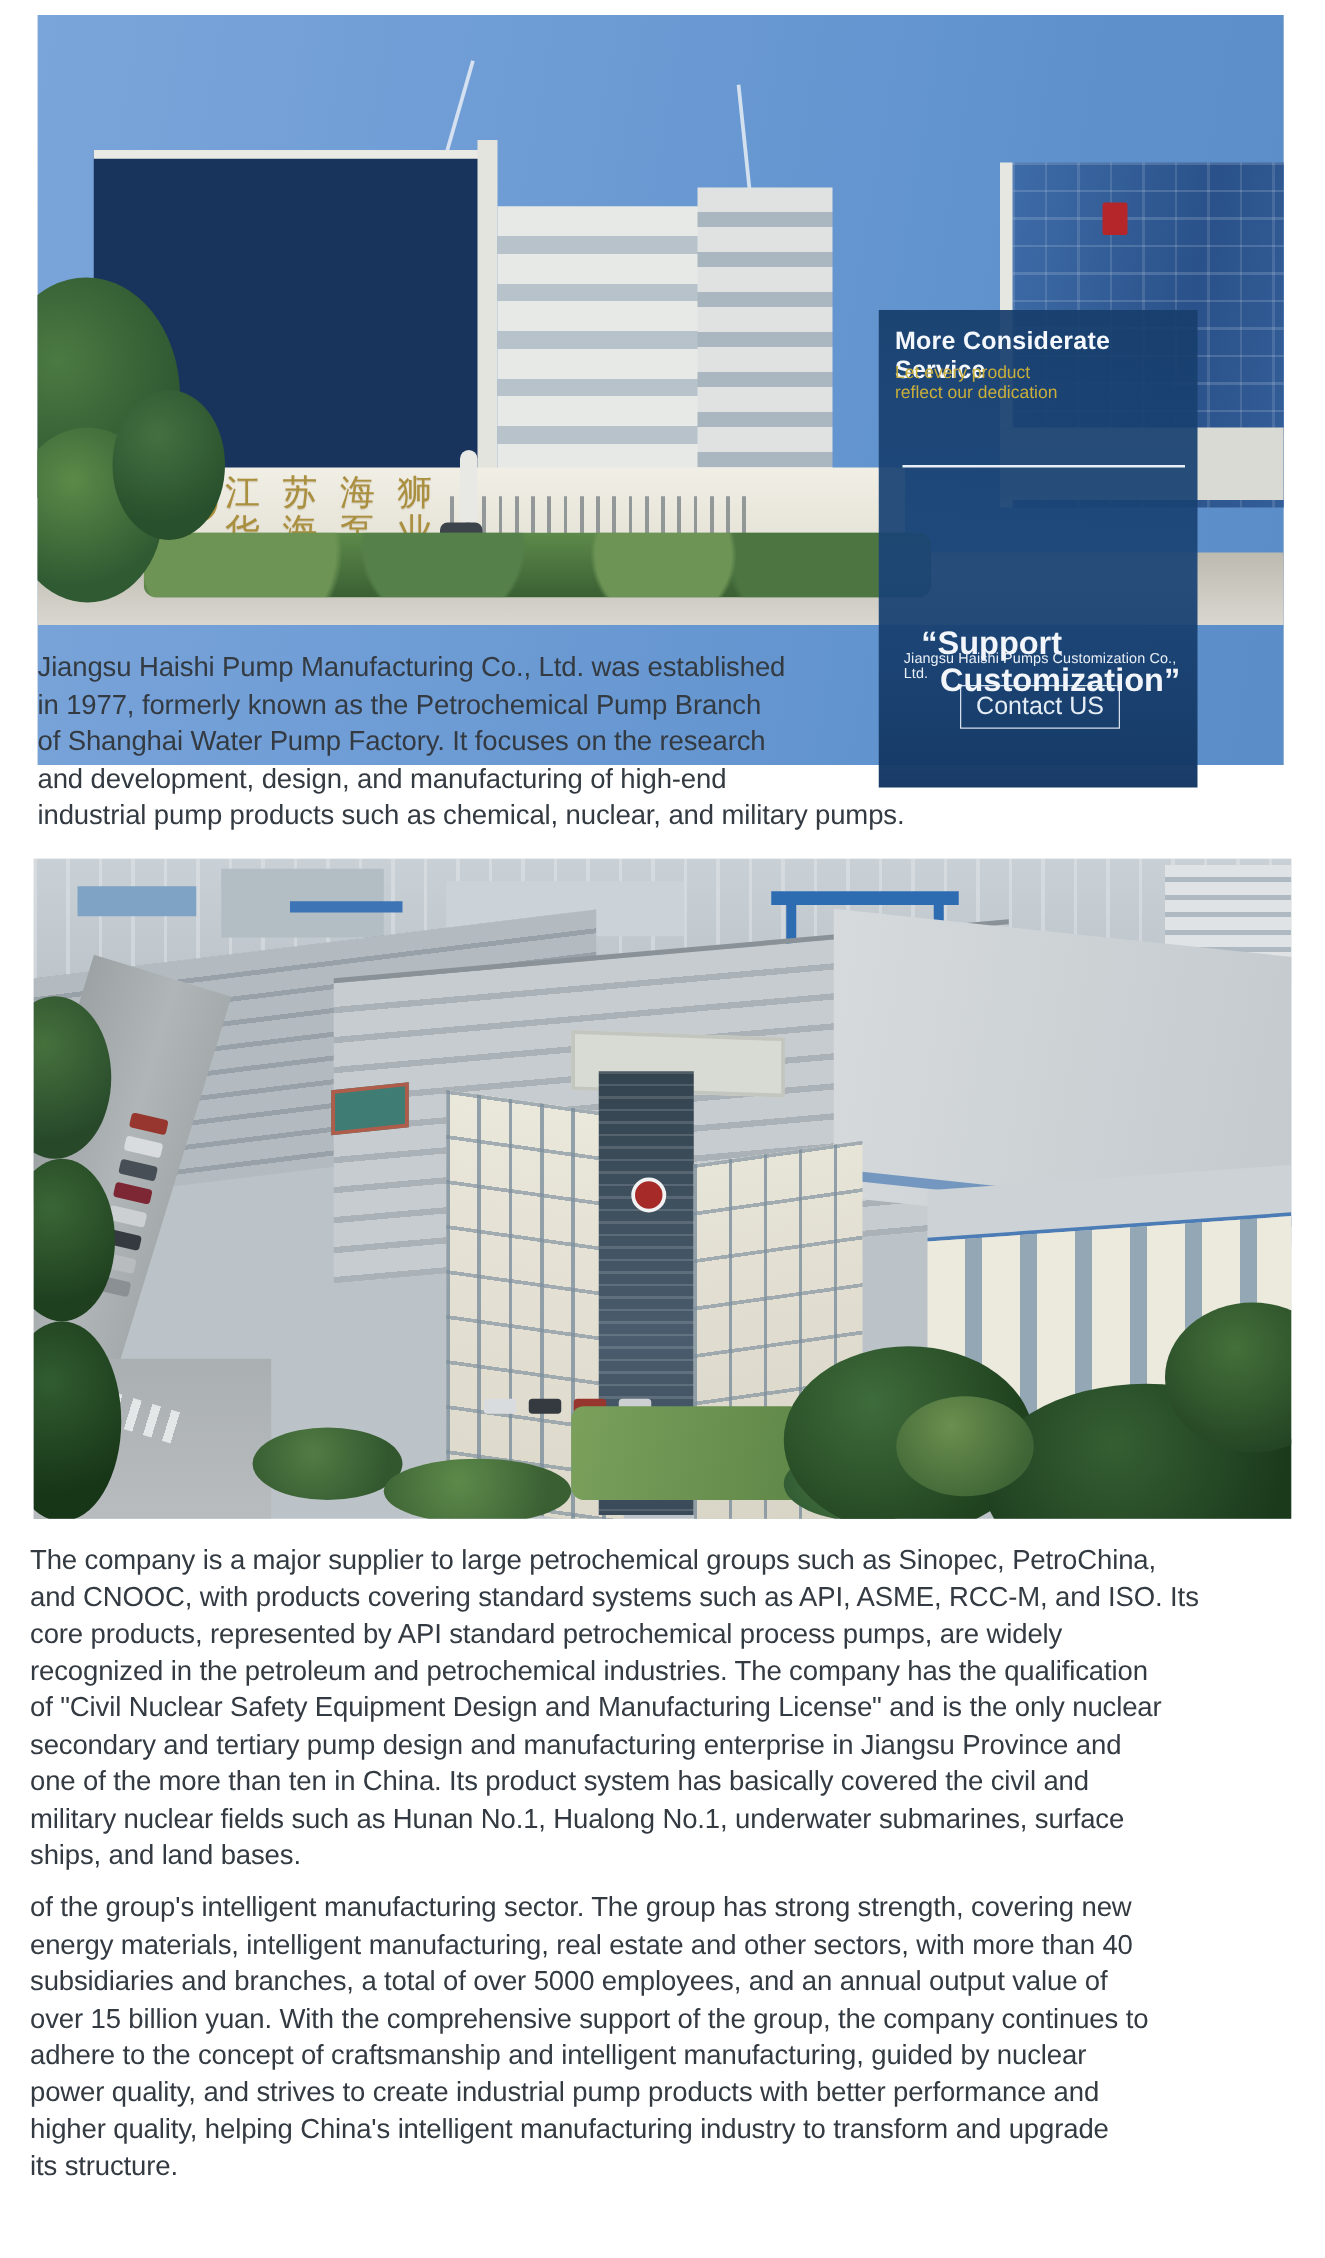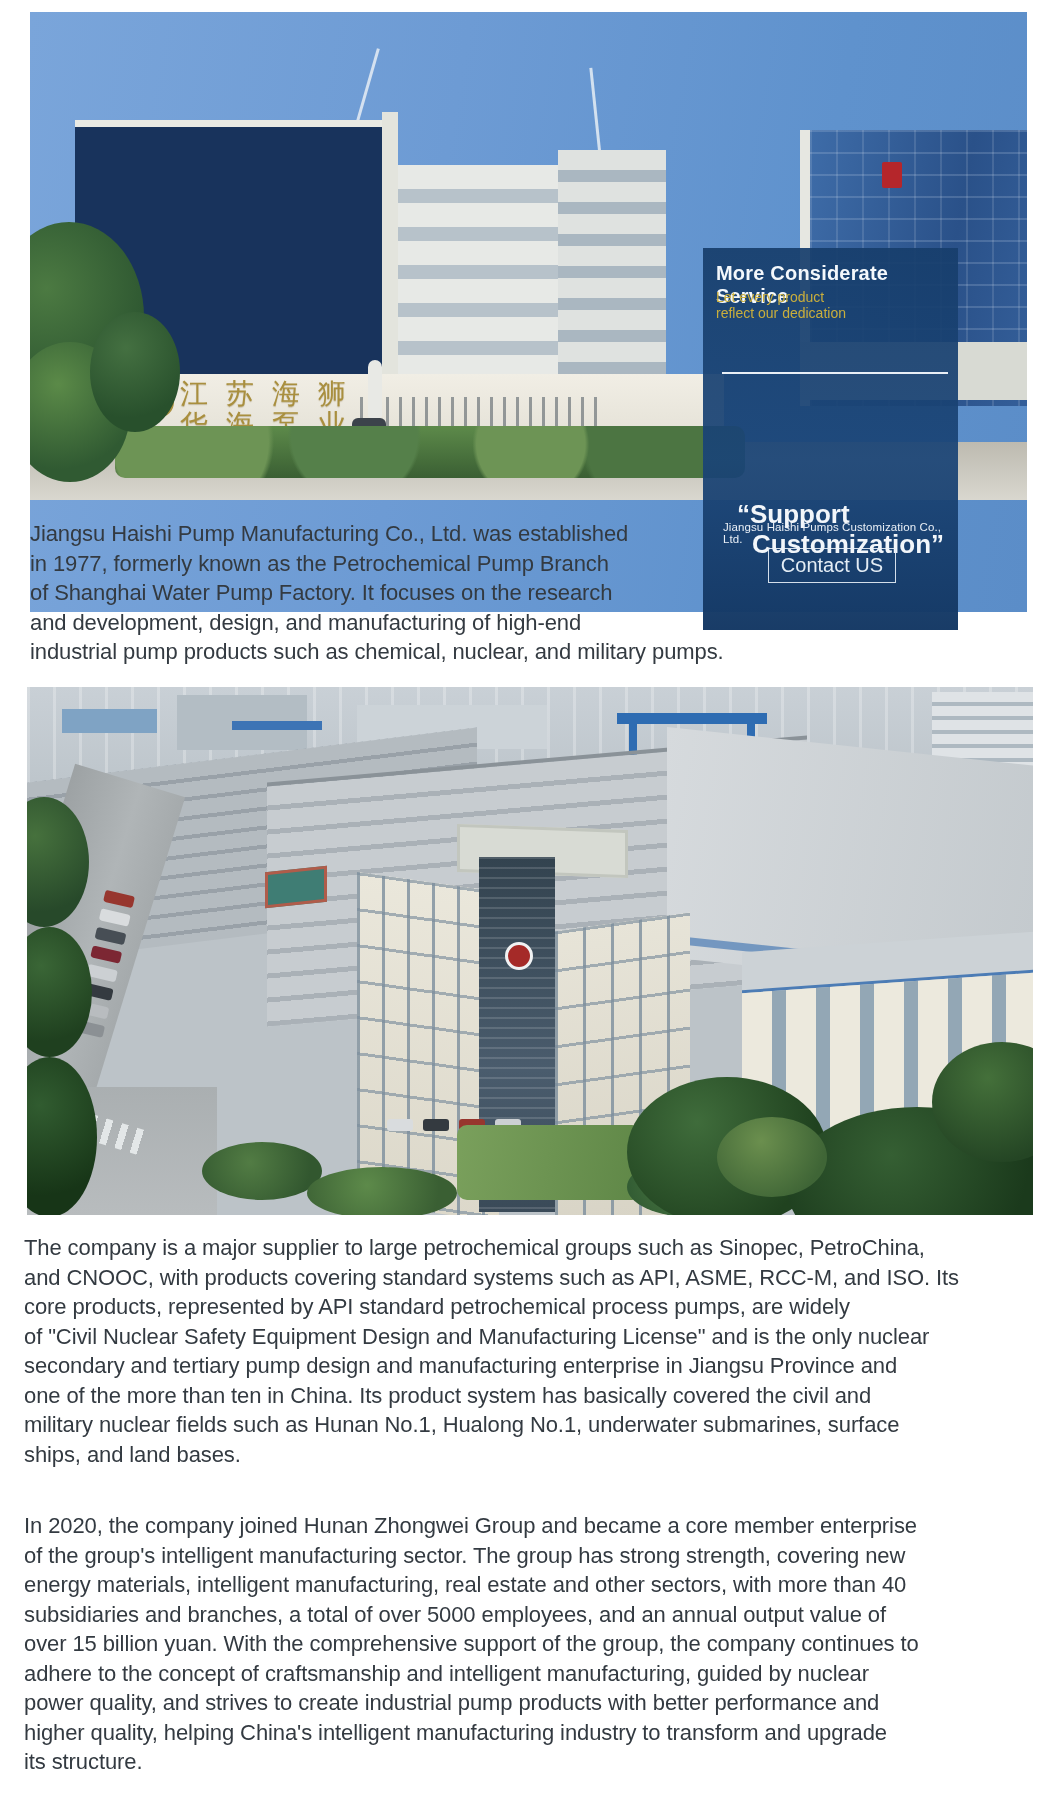--- a/index.html
+++ b/index.html
@@ -260,29 +260,29 @@
     <div class="a-tree tr4"></div>
     <div class="a-tree tl1"></div>
     <div class="a-tree tl2"></div>
     <div class="a-tree tl3"></div>
   </div>
 
   <section class="para para-body1">
     <div class="line">The company is a major supplier to large petrochemical groups such as Sinopec, PetroChina,</div>
     <div class="line">and CNOOC, with products covering standard systems such as API, ASME, RCC-M, and ISO. Its</div>
     <div class="line">core products, represented by API standard petrochemical process pumps, are widely</div>
+    <div class="line">recognized in the petroleum and petrochemical industries. The company has the qualification</div>
     <div class="line">of "Civil Nuclear Safety Equipment Design and Manufacturing License" and is the only nuclear</div>
     <div class="line">secondary and tertiary pump design and manufacturing enterprise in Jiangsu Province and</div>
     <div class="line">one of the more than ten in China. Its product system has basically covered the civil and</div>
     <div class="line">military nuclear fields such as Hunan No.1, Hualong No.1, underwater submarines, surface</div>
     <div class="line">ships, and land bases.</div>
   </section>
 
   <section class="para para-body2">
-    <div class="line">In 2020, the company joined Hunan Zhongwei Group and became a core member enterprise</div>
     <div class="line">of the group's intelligent manufacturing sector. The group has strong strength, covering new</div>
     <div class="line">energy materials, intelligent manufacturing, real estate and other sectors, with more than 40</div>
     <div class="line">subsidiaries and branches, a total of over 5000 employees, and an annual output value of</div>
     <div class="line">over 15 billion yuan. With the comprehensive support of the group, the company continues to</div>
     <div class="line">adhere to the concept of craftsmanship and intelligent manufacturing, guided by nuclear</div>
     <div class="line">power quality, and strives to create industrial pump products with better performance and</div>
     <div class="line">higher quality, helping China's intelligent manufacturing industry to transform and upgrade</div>
     <div class="line">its structure.</div>
   </section>
 

